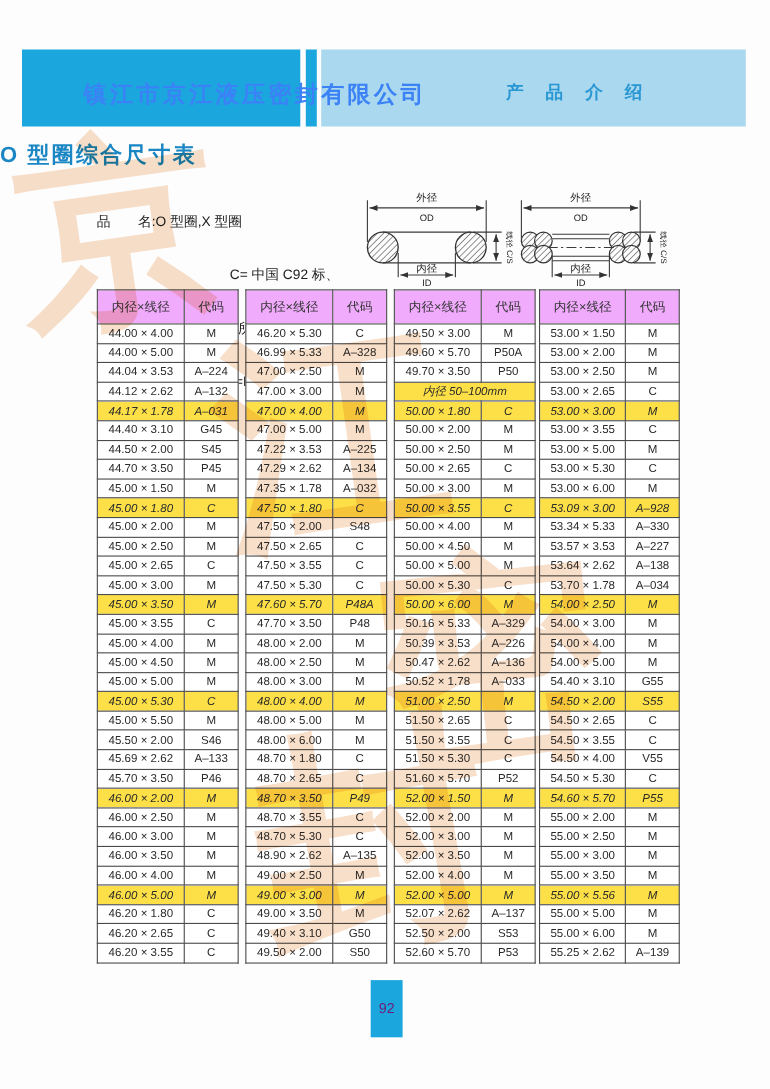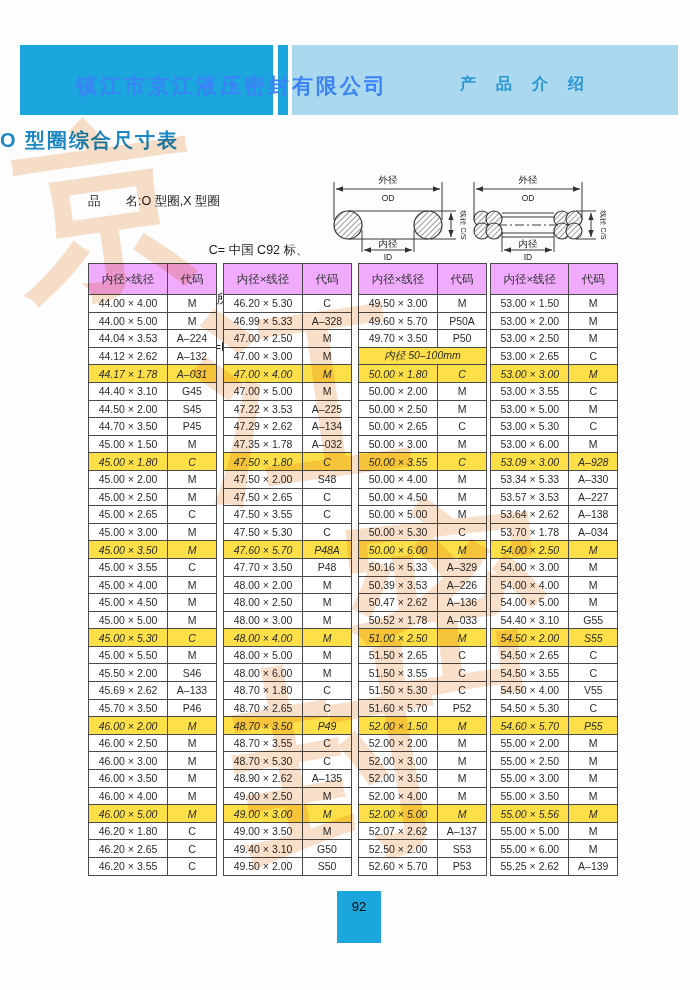--- a/index.html
+++ b/index.html
@@ -39,22 +39,22 @@
   .grp td.span-cell{background:#aedff6;}
   .g0{left:0;} .g1{left:135px;} .g2{left:270px;} .g3{left:402px;}
   
   .wm-layer{position:absolute;inset:0;z-index:6;pointer-events:none;mix-blend-mode:multiply;opacity:.55;}
   .wm{position:absolute;color:#f2c49e;font-family:"DejaVu Serif","Liberation Serif",serif;font-weight:bold;line-height:1;}
   .wm0{left:14px;top:118px;font-size:185px;transform:rotate(-8deg);}
   .wm1{left:196px;top:292px;font-size:210px;transform:rotate(-8deg);}
   .wm2{left:342px;top:498px;font-size:205px;transform:rotate(-6deg);}
   .wm3{left:232px;top:652px;font-size:215px;transform:rotate(-10deg);}
   
-  .page-num{position:absolute;left:337px;top:891px;width:44px;height:52px;background:#1ca6de;
-            color:#000000;font-size:13px;text-align:center;line-height:13px;padding-top:9px;box-sizing:border-box;}
+  .page-num{position:absolute;left:337px;top:891px;width:29px;height:52px;background:#1ca6de;
+            color:#701a75;font-size:13px;text-align:center;line-height:13px;padding-top:19px;box-sizing:border-box;}
 </style>
 </head>
 <body>
 
 <div class="page">
 
   <div class="band band-dark"></div>
   <div class="band band-stripe"></div>
   <div class="band band-light"></div>
   <div class="company">镇江市京江液压密封有限公司</div>

